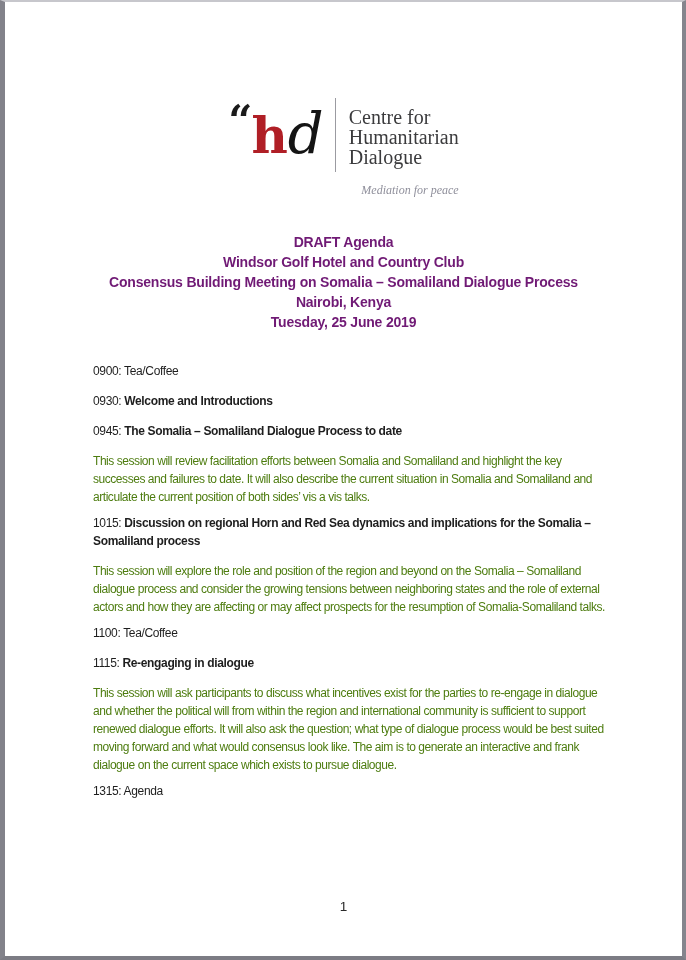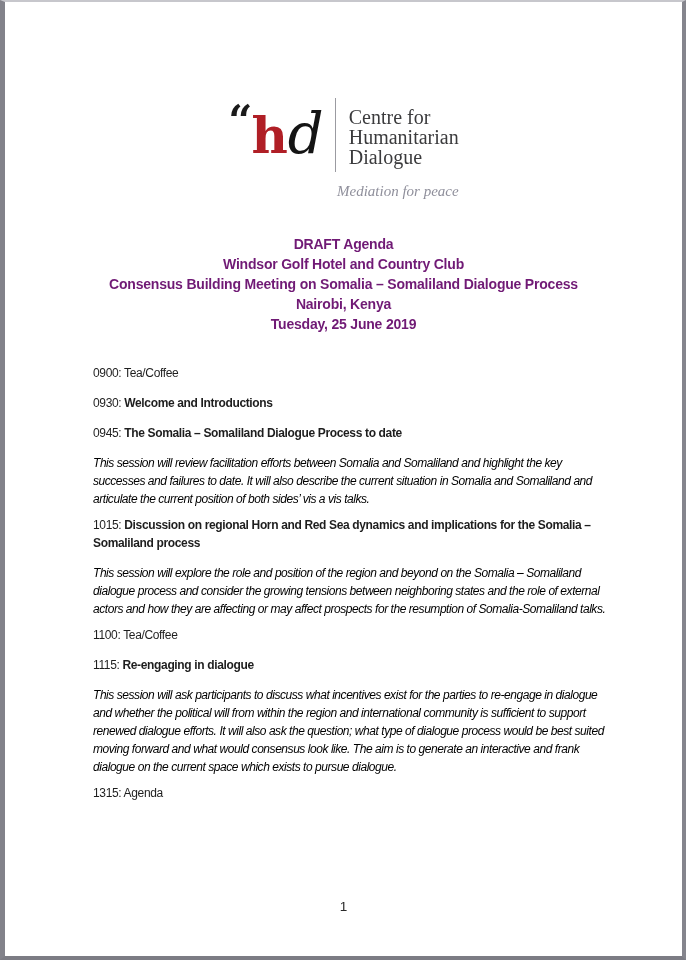--- a/index.html
+++ b/index.html
@@ -72,21 +72,21 @@
   .logo-org {
     font-family: "Liberation Serif", serif;
     font-size: 20px;
     line-height: 20px;
     color: #3b3b3d;
     padding-top: 11px;
   }
   .logo-tagline {
     font-family: "Liberation Serif", serif;
     font-style: italic;
-    font-size: 15px;
+    font-size: 12px;
     color: #8f8f9b;
     text-align: right;
     margin-top: 11px;
   }
 
   
   .title-block {
     margin: 34px 40px 0;
     text-align: center;
     font-weight: bold;
@@ -103,23 +103,22 @@
     letter-spacing: -0.35px;
     line-height: 18px;
   }
   .item {
     margin: 0 0 12px;
   }
   .item .t.b {
     font-weight: bold;
   }
   .desc {
-    font-style: italic;
     letter-spacing: -0.45px;
-    color: #000000;
+    color: #4d7c0f;
     margin: 8px 0;
   }
 
   
   .pagenum {
     position: absolute;
     left: 0;
     right: 0;
     bottom: 42px;
     text-align: center;

